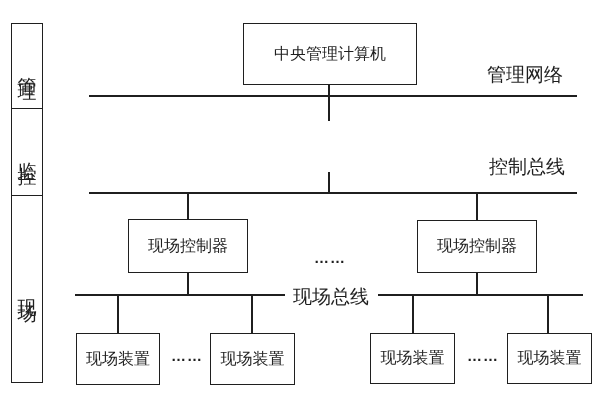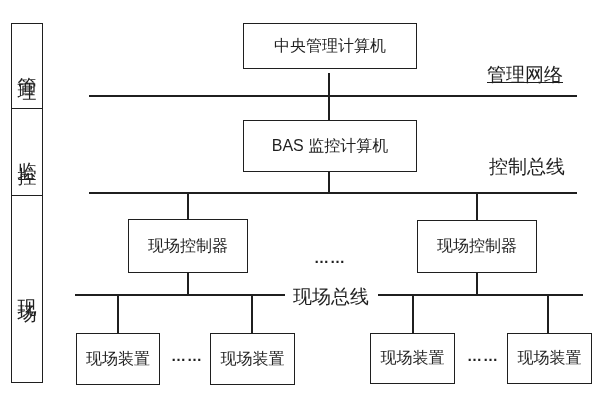--- a/index.html
+++ b/index.html
@@ -20,21 +20,21 @@
   .node {
     position: absolute;
     border: 1.7px solid var(--ink, #1f1f1f);
     background: var(--bg, #ffffff);
     display: flex;
     align-items: center;
     justify-content: center;
     font-size: 16px;
     white-space: nowrap;
   }
-  .central  { left: 243px; top: 23px;  width: 174px; height: 46px; }
+  .central  { left: 243px; top: 23px;  width: 174px; height: 62px; }
   .bas      { left: 243px; top: 120px; width: 174px; height: 52px; }
   .ctrl-l   { left: 128px; top: 219px; width: 120px; height: 54px; }
   .ctrl-r   { left: 417px; top: 220px; width: 120px; height: 53px; }
   .dev-1    { left: 76px;  top: 333px; width: 84px;  height: 52px; }
   .dev-2    { left: 210px; top: 333px; width: 85px;  height: 52px; }
   .dev-3    { left: 370px; top: 333px; width: 85px;  height: 51px; }
   .dev-4    { left: 507px; top: 333px; width: 85px;  height: 51px; }
   
   .hline { position: absolute; height: 2px; background: var(--ink, #1f1f1f); }
   .vline { position: absolute; width: 2px;  background: var(--ink, #1f1f1f); }
@@ -52,21 +52,21 @@
   .v-dev-2      { left: 251px; top: 296px; height: 38px; }
   .v-dev-3      { left: 412px; top: 296px; height: 38px; }
   .v-dev-4      { left: 547px; top: 296px; height: 38px; }
   
   .bus-label {
     position: absolute;
     font-size: 19px;
     white-space: nowrap;
     background: var(--bg, #ffffff);
   }
-  .mgmt-label     { left: 487px; top: 62px; text-decoration: underline; }
+  .mgmt-label     { left: 487px; top: 62px; }
   .ctrlbus-label  { left: 489px; top: 154px; }
   .fieldbus-label { left: 291px; top: 284px; width: 80px; text-align: center; }
   
   .dots {
     position: absolute;
     font-size: 15px;
     font-weight: bold;
     letter-spacing: 1px;
     text-align: center;
     width: 56px;
@@ -135,23 +135,20 @@
   <div class="hline fieldbus-l"></div>
   <div class="hline fieldbus-r"></div>
 
   <div class="bus-label mgmt-label">管理网络</div>
   <div class="bus-label fieldbus-label">现场总线</div>
   <div class="bus-label ctrlbus-label">控制总线</div>
 
   <div class="node central">
     <span>中央管理计算机</span>
   </div>
-  <div class="node bas">
-    <span>BAS 监控计算机</span>
-  </div>
   <div class="node ctrl-l">
     <span>现场控制器</span>
   </div>
   <div class="node ctrl-r">
     <span>现场控制器</span>
   </div>
   <div class="node dev-1">
     <span>现场装置</span>
   </div>
   <div class="node dev-2">

